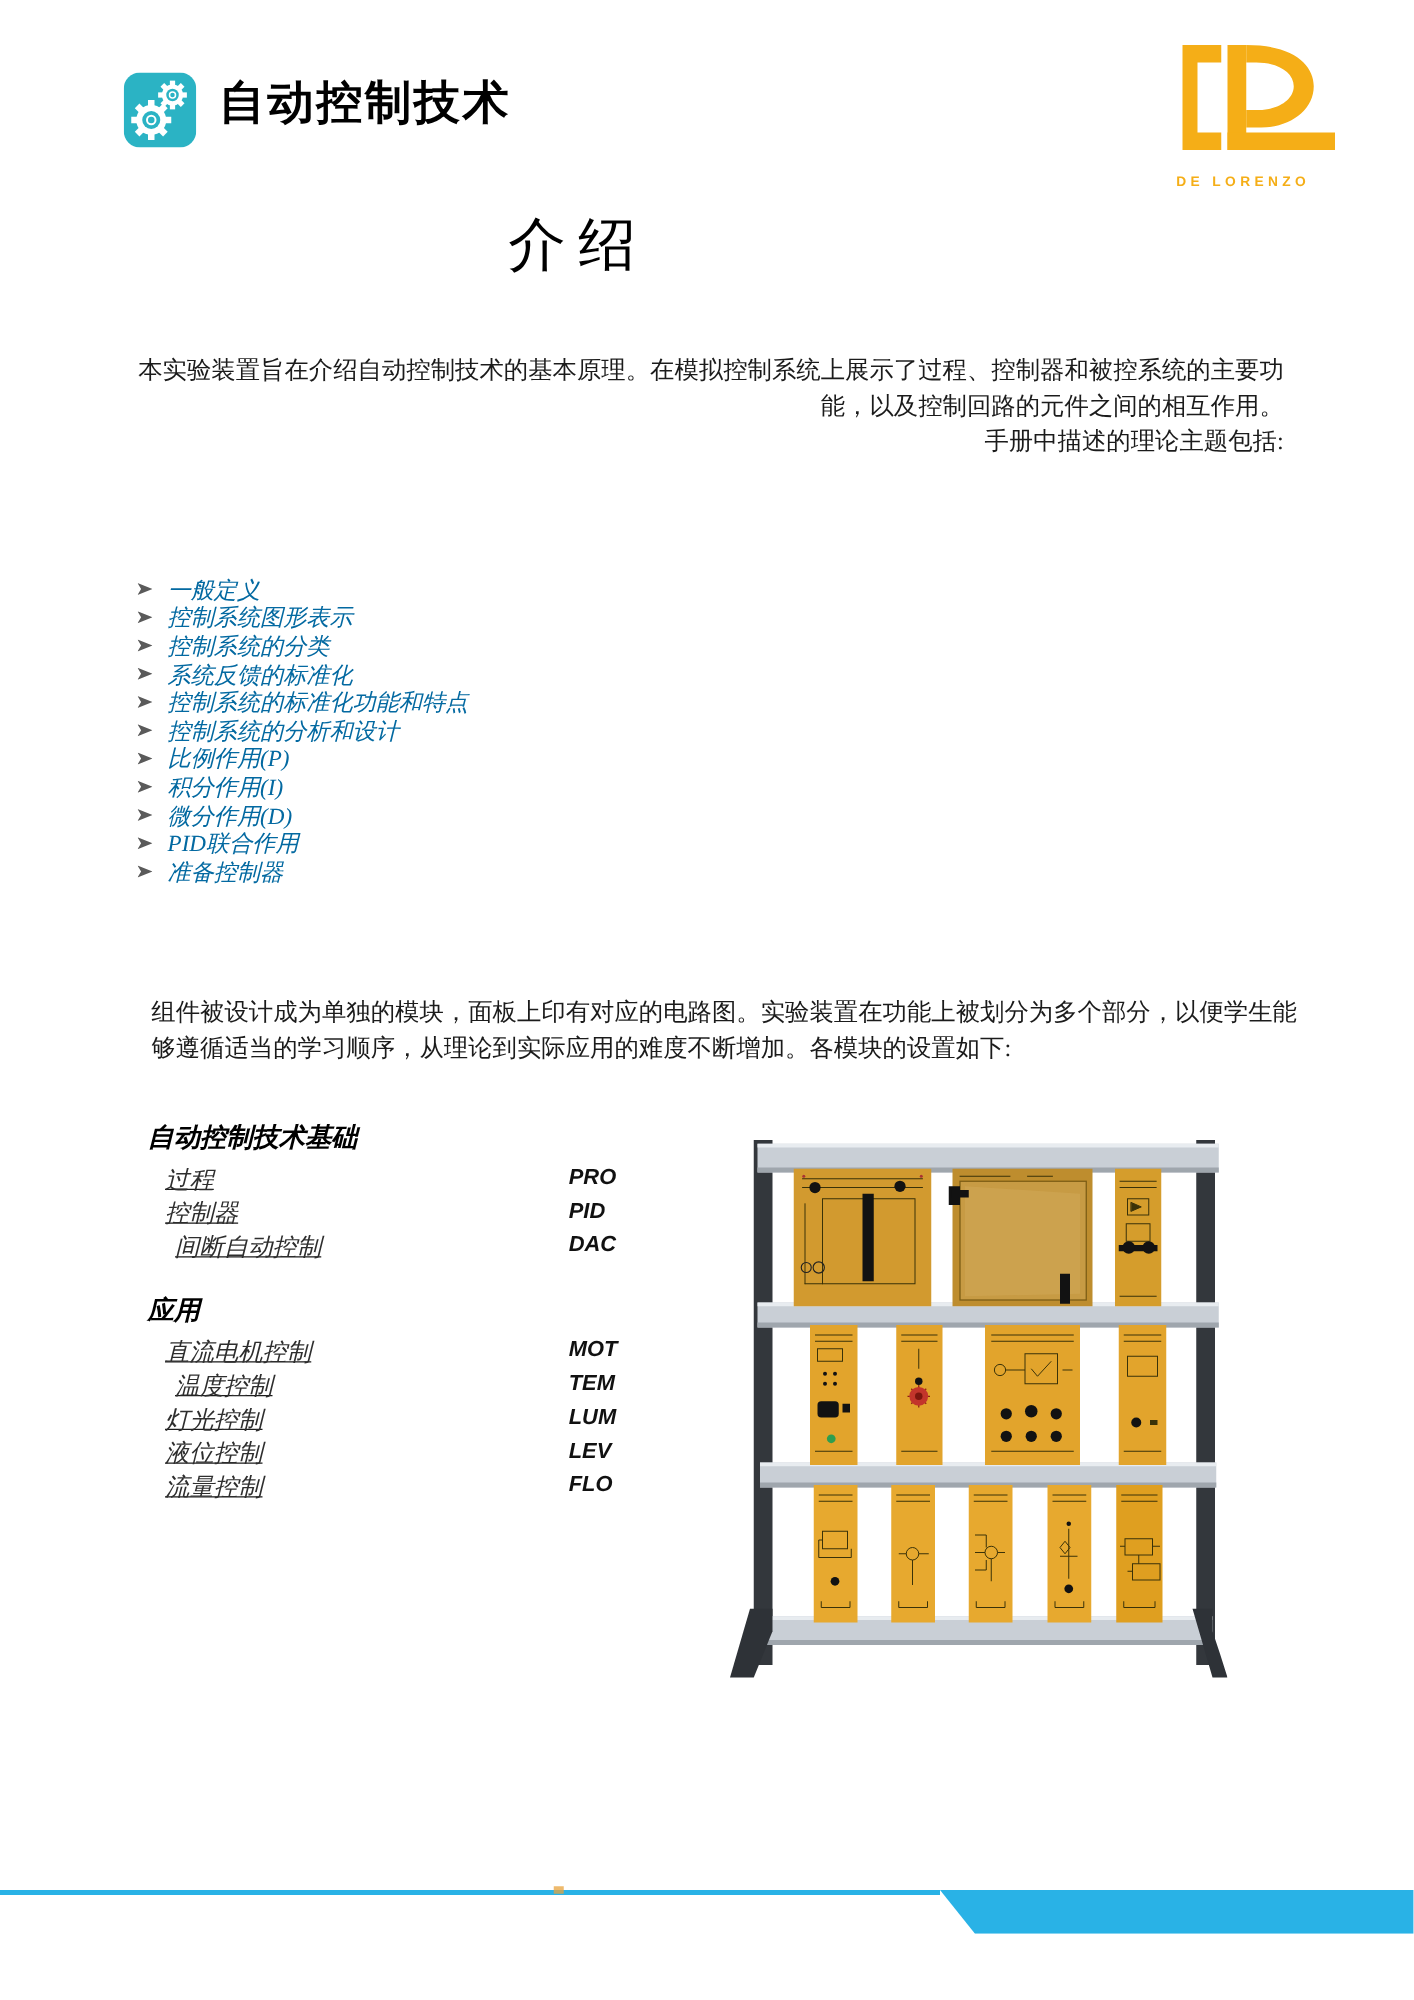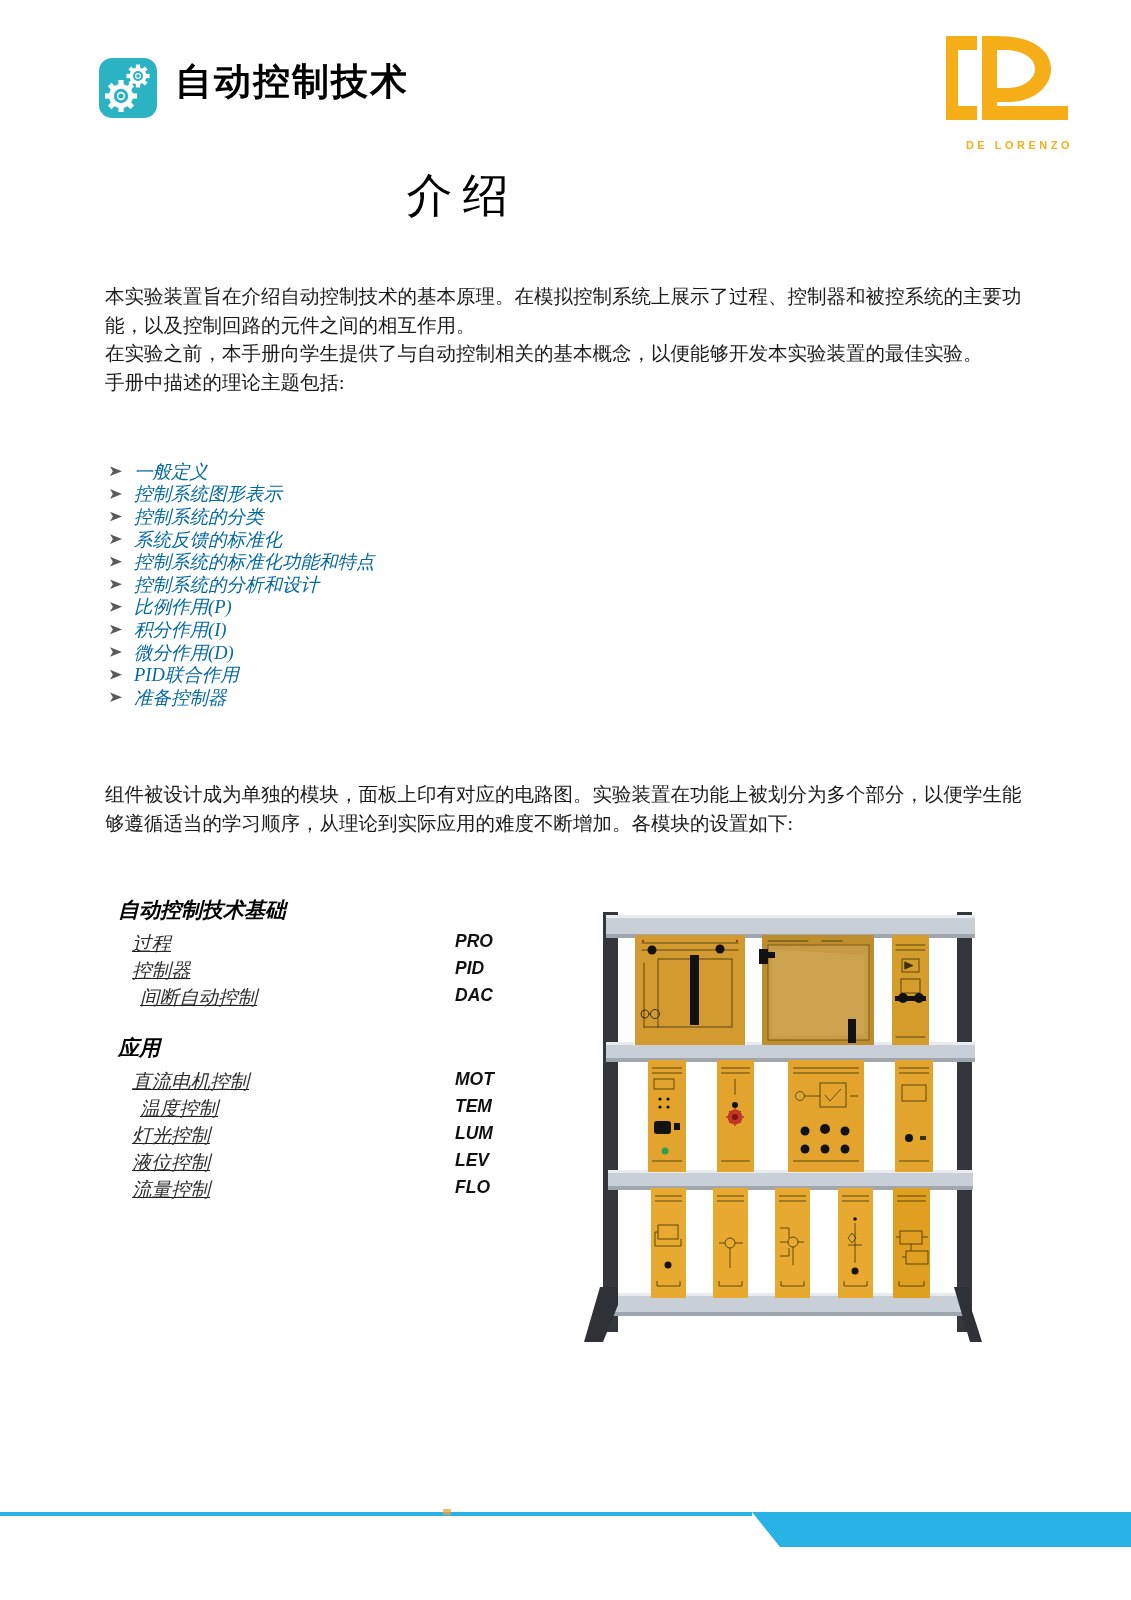--- a/index.html
+++ b/index.html
@@ -3,40 +3,40 @@
 <meta charset="utf-8">
 <style>
   html,body{margin:0;padding:0;}
   body{width:1131px;height:1600px;background:#ffffff;position:relative;overflow:hidden;
        font-family:"Liberation Serif","DejaVu Serif",serif;color:#1b1b1b;}
   .abs{position:absolute;}
 
   
   .brand-icon{left:99px;top:58px;width:58px;height:60px;}
   .brand-title{left:175px;top:57px;font-size:37px;font-weight:700;letter-spacing:2px;color:#000;}
-  .dl-logo{left:941px;top:33px;width:132px;text-align:right;}
+  .dl-logo{left:941px;top:33px;width:132px;text-align:left;}
   .dl-text{margin-top:6px;font-family:"Liberation Sans","DejaVu Sans",sans-serif;font-weight:700;
            font-size:11px;letter-spacing:3.5px;color:#F5AE17;white-space:nowrap;}
 
   
   .page-title{left:0;top:165px;width:911px;text-align:center;font-size:46px;letter-spacing:10px;
               padding-left:14px;box-sizing:border-box;color:#000;}
 
   
   .intro{left:105px;top:283px;width:922px;font-size:19.5px;line-height:28.5px;}
-  .intro p{margin:0;}
+  .intro p{margin:0;text-align:right;}
 
   
   .topics{left:110px;top:460px;list-style:none;margin:0;padding:0;}
   .topics li{display:flex;align-items:center;height:22.6px;font-style:italic;font-size:18.5px;color:#0369a1;}
   .arrow{display:inline-block;width:12px;height:12px;margin-right:12px;flex:none;background:#5a5a5a;
          clip-path:polygon(0 10%,100% 50%,0 90%,24% 50%);}
 
   
-  .para2{left:105px;top:781px;width:930px;font-size:19.5px;line-height:28.5px;margin:0;font-family:Liberation Serif, serif;}
+  .para2{left:105px;top:781px;width:930px;font-size:19.5px;line-height:28.5px;margin:16px;font-family:Liberation Serif, serif;}
 
   
   .modules{left:118px;top:898px;width:430px;}
   .mod-heading{font-style:italic;font-weight:700;font-size:21px;line-height:25px;color:#000;margin:0 0 7px 0;}
   .mod-heading.gap{margin-top:24px;font-style:italic;}
   .mod-row{position:relative;height:27.2px;text-decoration:underline;}
   .mod-label{font-style:italic;font-size:19.5px;color:#2e2e2e;padding-left:14px;}
   .mod-row.indent .mod-label{padding-left:22px;}
   .mod-code{position:absolute;left:337px;top:1px;font-family:"Liberation Sans","DejaVu Sans",sans-serif;
             font-style:italic;font-weight:700;font-size:17.5px;color:#111;}
@@ -94,21 +94,20 @@
       <rect x="41" y="73" width="86" height="14"></rect>
     </g>
   </svg>
   <div class="dl-text">DE LORENZO</div>
 </div>
 
 <div class="abs page-title">介绍</div>
 
 <div class="abs intro">
   <p>本实验装置旨在介绍自动控制技术的基本原理。在模拟控制系统上展示了过程、控制器和被控系统的主要功能，以及控制回路的元件之间的相互作用。</p>
-  <p>在实验之前，本手册向学生提供了与自动控制相关的基本概念，以便能够开发本实验装置的最佳实验。</p>
   <p>手册中描述的理论主题包括:</p>
 </div>
 
 <ul class="abs topics">
     <li>
       <span class="arrow"></span>
       <span>一般定义</span>
     </li>
     <li>
       <span class="arrow"></span>

